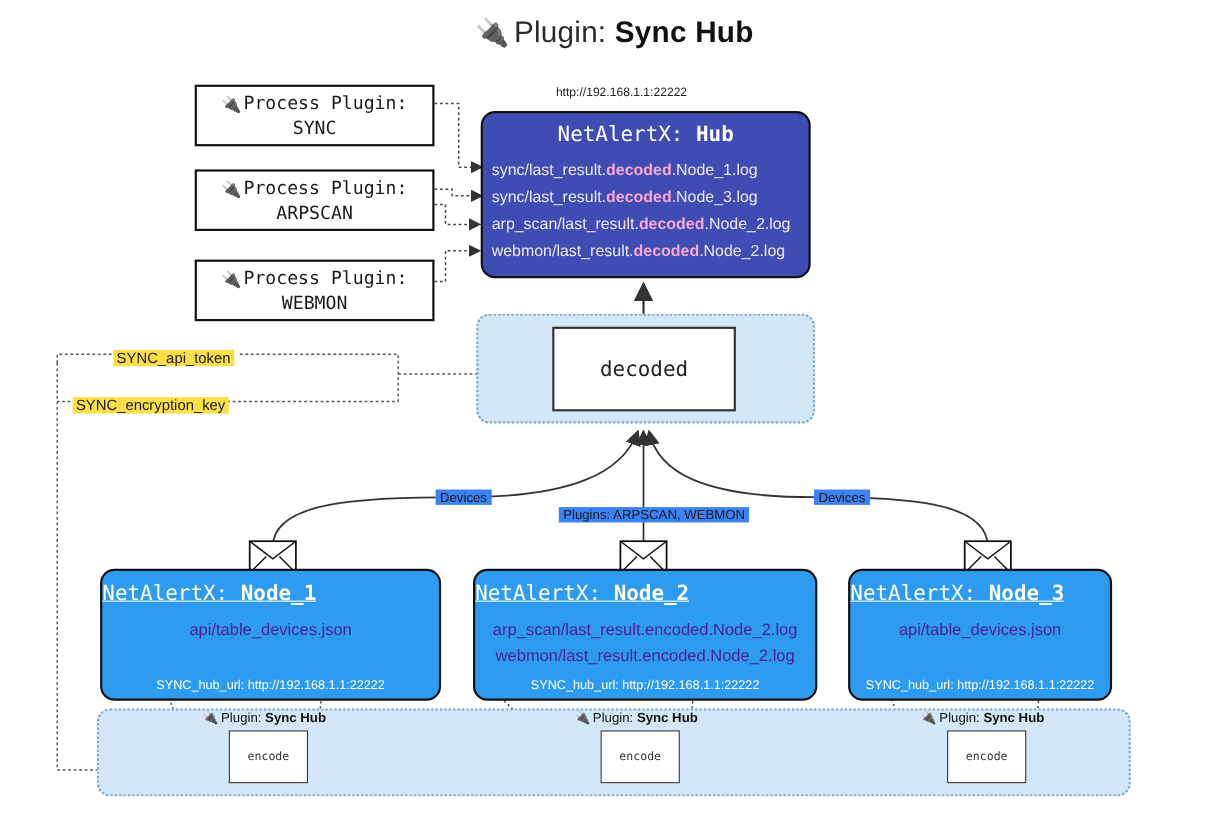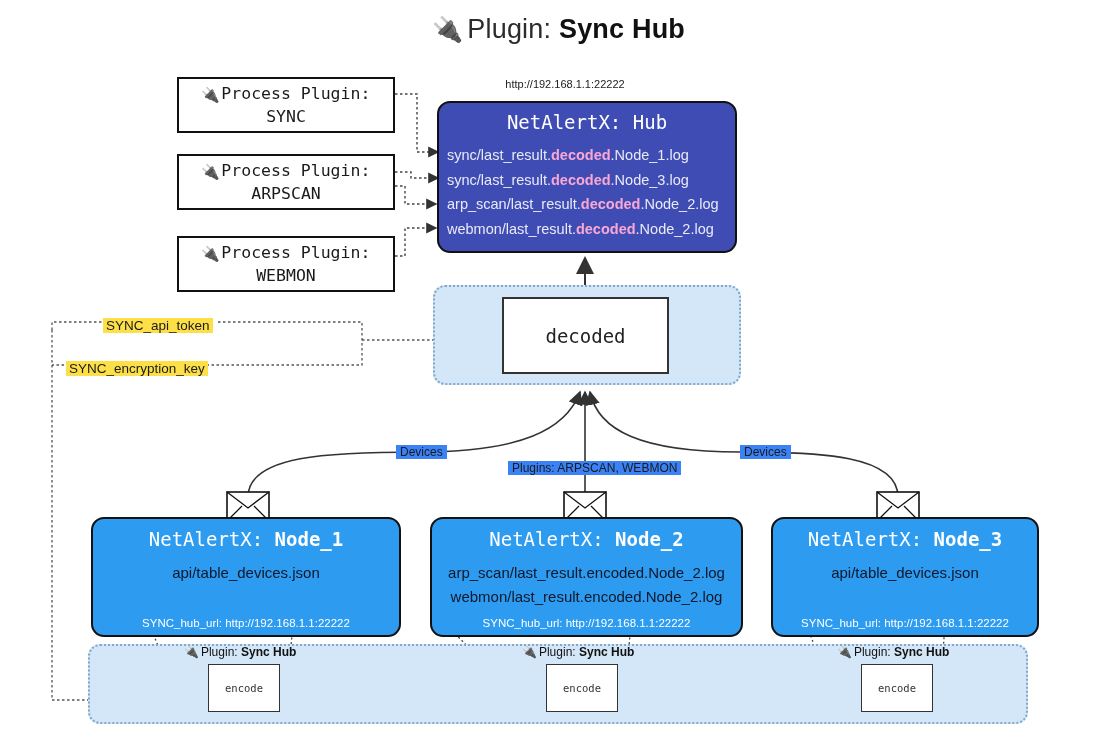--- a/index.html
+++ b/index.html
@@ -16,21 +16,21 @@
   .title .plug{font-size:25px;margin-right:4px;display:inline-block;
                transform:rotate(-8px);}
   .title b{font-weight:bold;color:#111;}
 
   
   .hub{left:437px;top:101px;width:300px;height:152px;background:#3f4cb4;
        border:2px solid #111;border-radius:13px;}
   .hub-title{position:absolute;left:0;top:8px;width:100%;text-align:center;
              font-family:"DejaVu Sans Mono","Liberation Mono",monospace;
              font-size:19px;color:#fff;}
-  .hub-title b{font-weight:normal;}
+  .hub-title b{font-weight:bold;}
   .hub-lines{position:absolute;left:0;top:40px;width:100%;}
   .hub-line{color:#e9eaf7;font-size:14.5px;line-height:24.5px;
             white-space:nowrap;padding-left:8px;}
   .hub-line b{font-weight:bold;color:#f9a8d4;}
   .hub-url{position:absolute;left:415px;top:78px;width:300px;text-align:center;
            font-size:11px;color:#222;}
 
   
   .pbox{width:218px;height:56px;background:#fff;border:2px solid #111;}
   .pbox .l1{position:absolute;left:0;top:5px;width:100%;text-align:center;
@@ -63,27 +63,27 @@
   .elab{position:absolute;font-size:12px;color:#1a1a1a;background:#3b82f6;
         padding:0 4px;white-space:nowrap;}
   .el-dev1{left:396px;top:445px;}
   .el-dev2{left:740px;top:445px;}
   .el-plug{left:508px;top:461px;}
 
   
   .nbox{background:#2d9cf0;border:2px solid #111;border-radius:13px;height:120px;}
   .n1{left:91px;top:517px;width:310px;}
   .n2{left:430px;top:517px;width:313px;}
-  .n3{left:771px;top:517px;width:268px;border-radius:13px;}
-  .nb-title{position:absolute;left:0;top:9px;width:100%;text-align:center;
+  .n3{left:771px;top:517px;width:240px;border-radius:13px;}
+  .nb-title{position:absolute;left:0;top:9px;width:100%;text-align:left;
             font-family:"DejaVu Sans Mono","Liberation Mono",monospace;
-            font-size:19px;color:#fff;}
+            font-size:19px;color:#fff;text-decoration:underline;}
   .nb-title b{font-weight:bold;}
   .nb-body{position:absolute;left:0;top:42px;width:100%;text-align:center;}
-  .nb-line{font-size:15px;color:#0f172a;line-height:24px;white-space:nowrap;}
+  .nb-line{font-size:15px;color:#4c1d95;line-height:24px;white-space:nowrap;}
   .nb-foot{position:absolute;left:0;bottom:6px;width:100%;text-align:center;
            font-size:11.5px;color:#ffffff;white-space:nowrap;}
 
   
   .encpanel{left:88px;top:644px;width:940px;height:80px;background:#d4e7f9;
             border:2px dotted #7fa8c9;border-radius:12px;}
   .encbox{width:72px;height:48px;background:#fff;border:1.6px solid #333;
           display:flex;align-items:center;justify-content:center;
           font-size:10.5px;color:#333;
           font-family:"DejaVu Sans Mono","Liberation Mono",monospace;}

